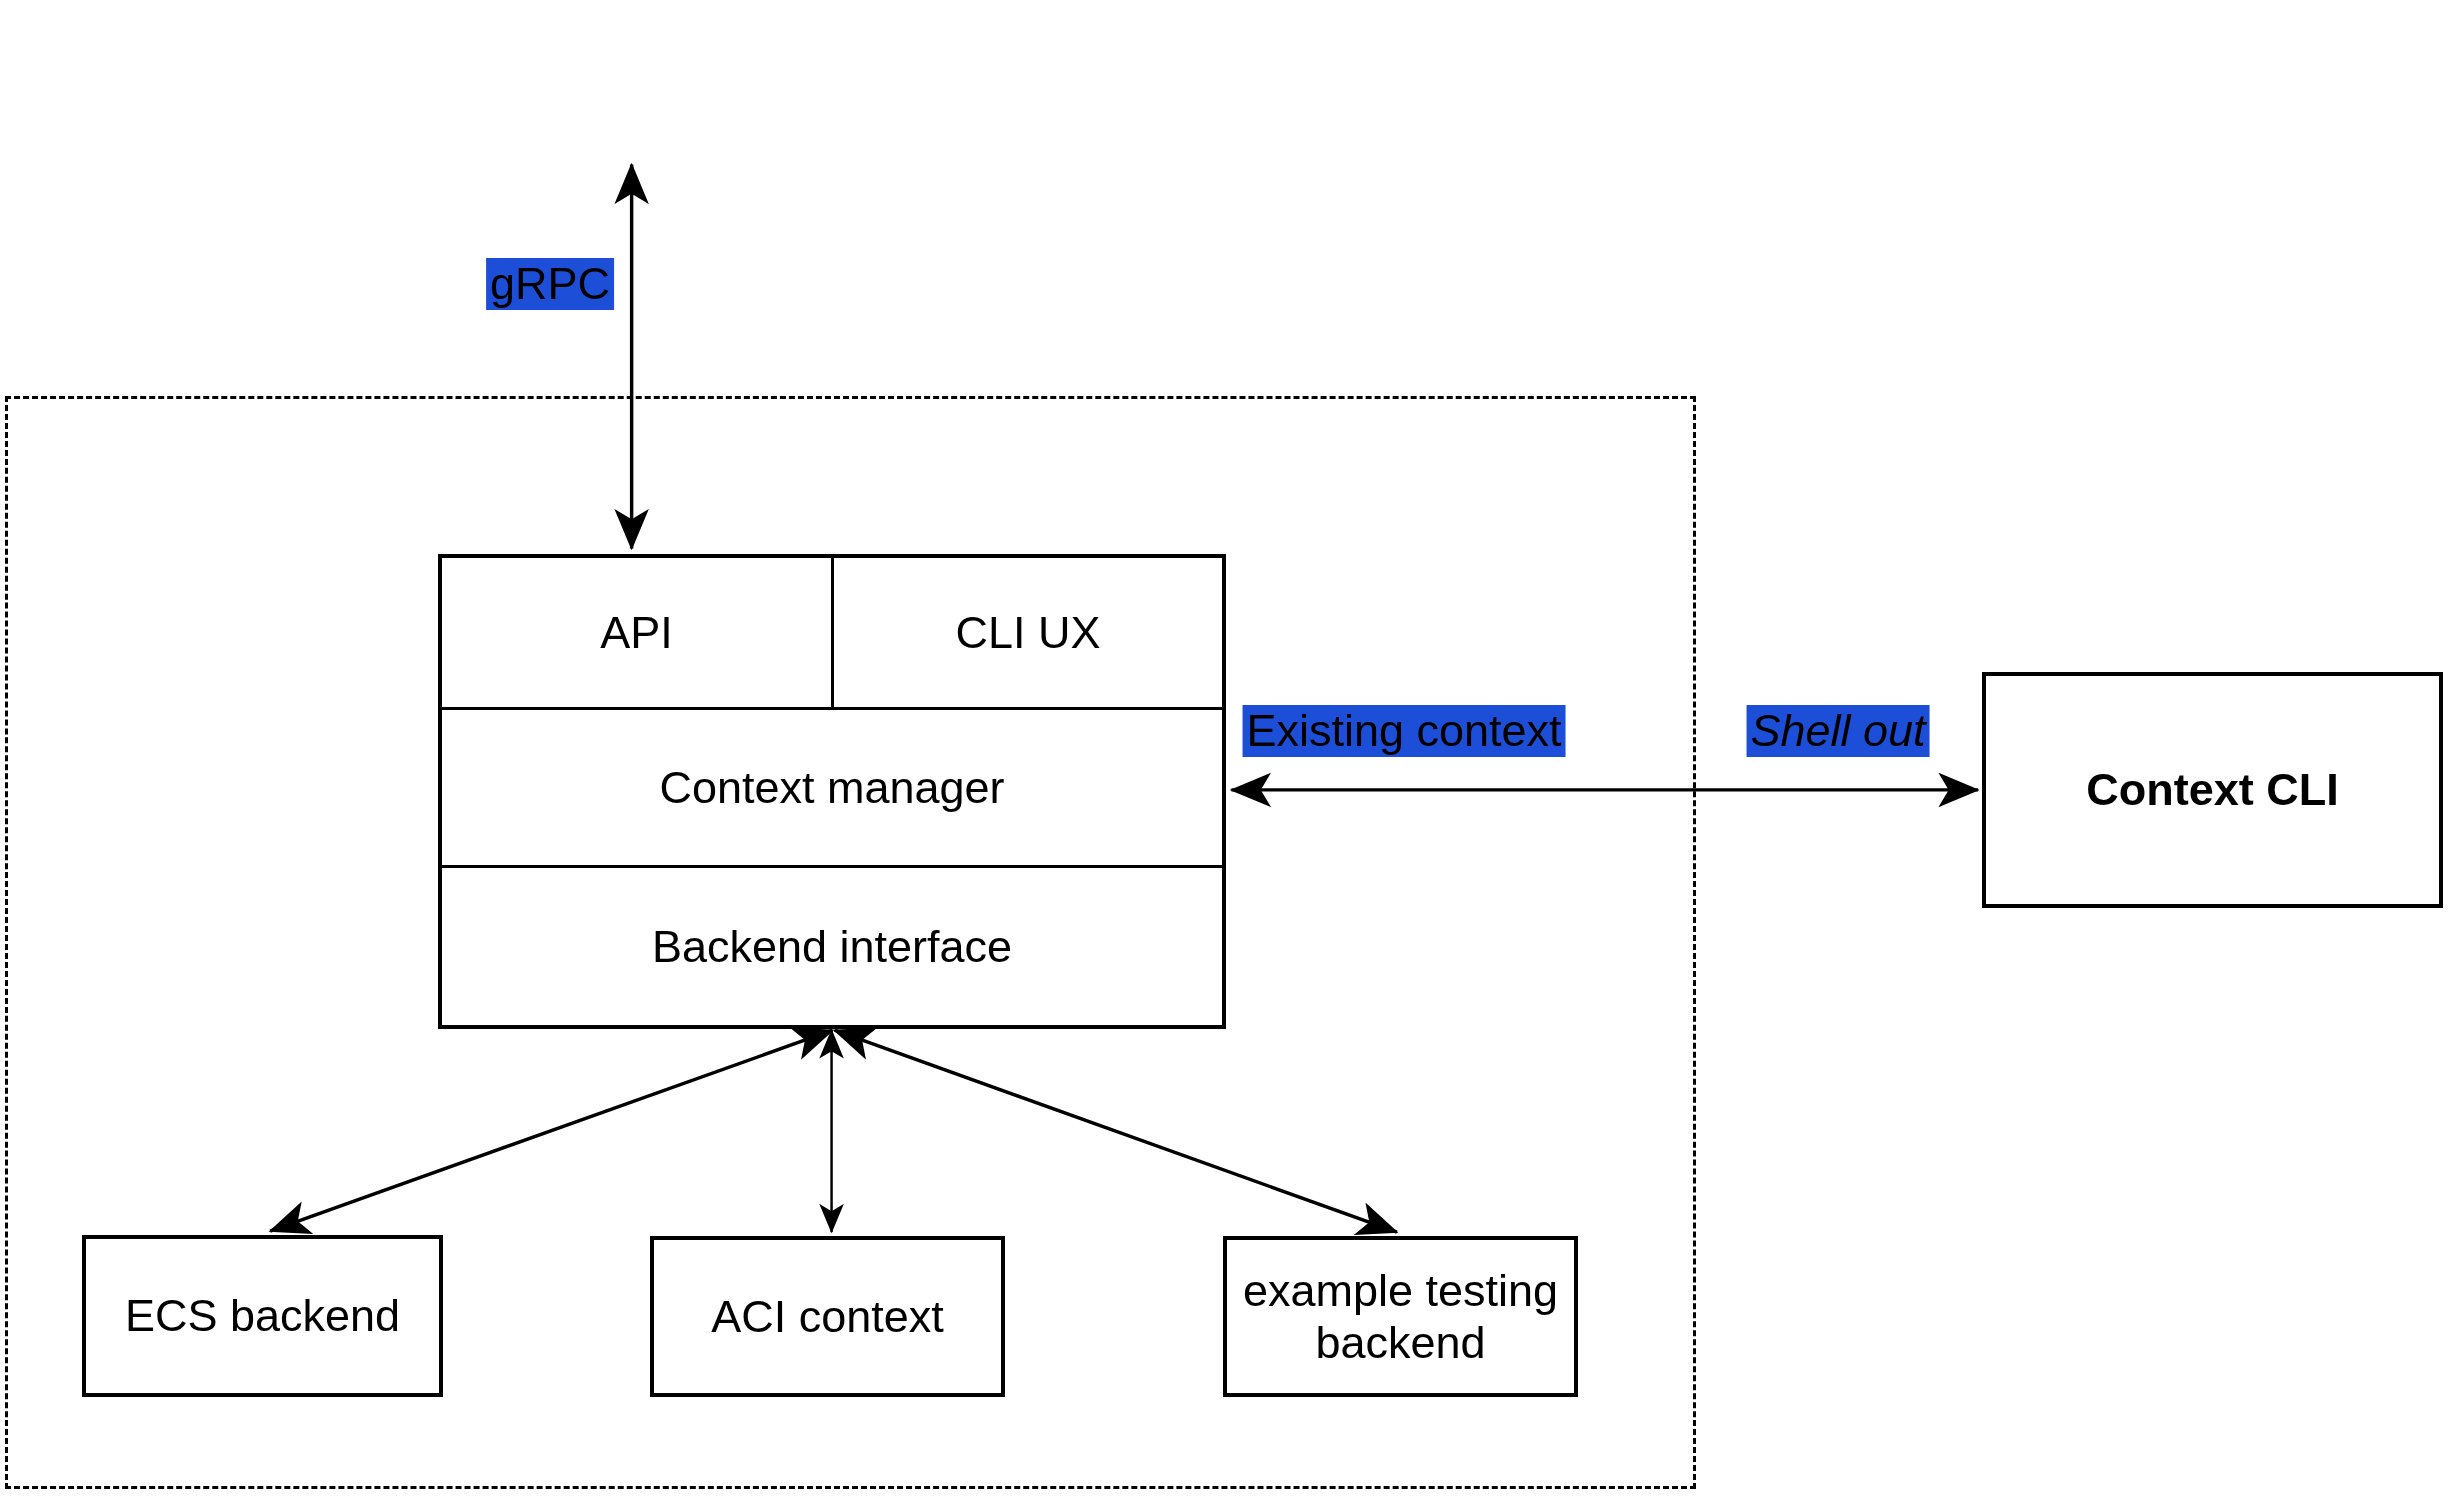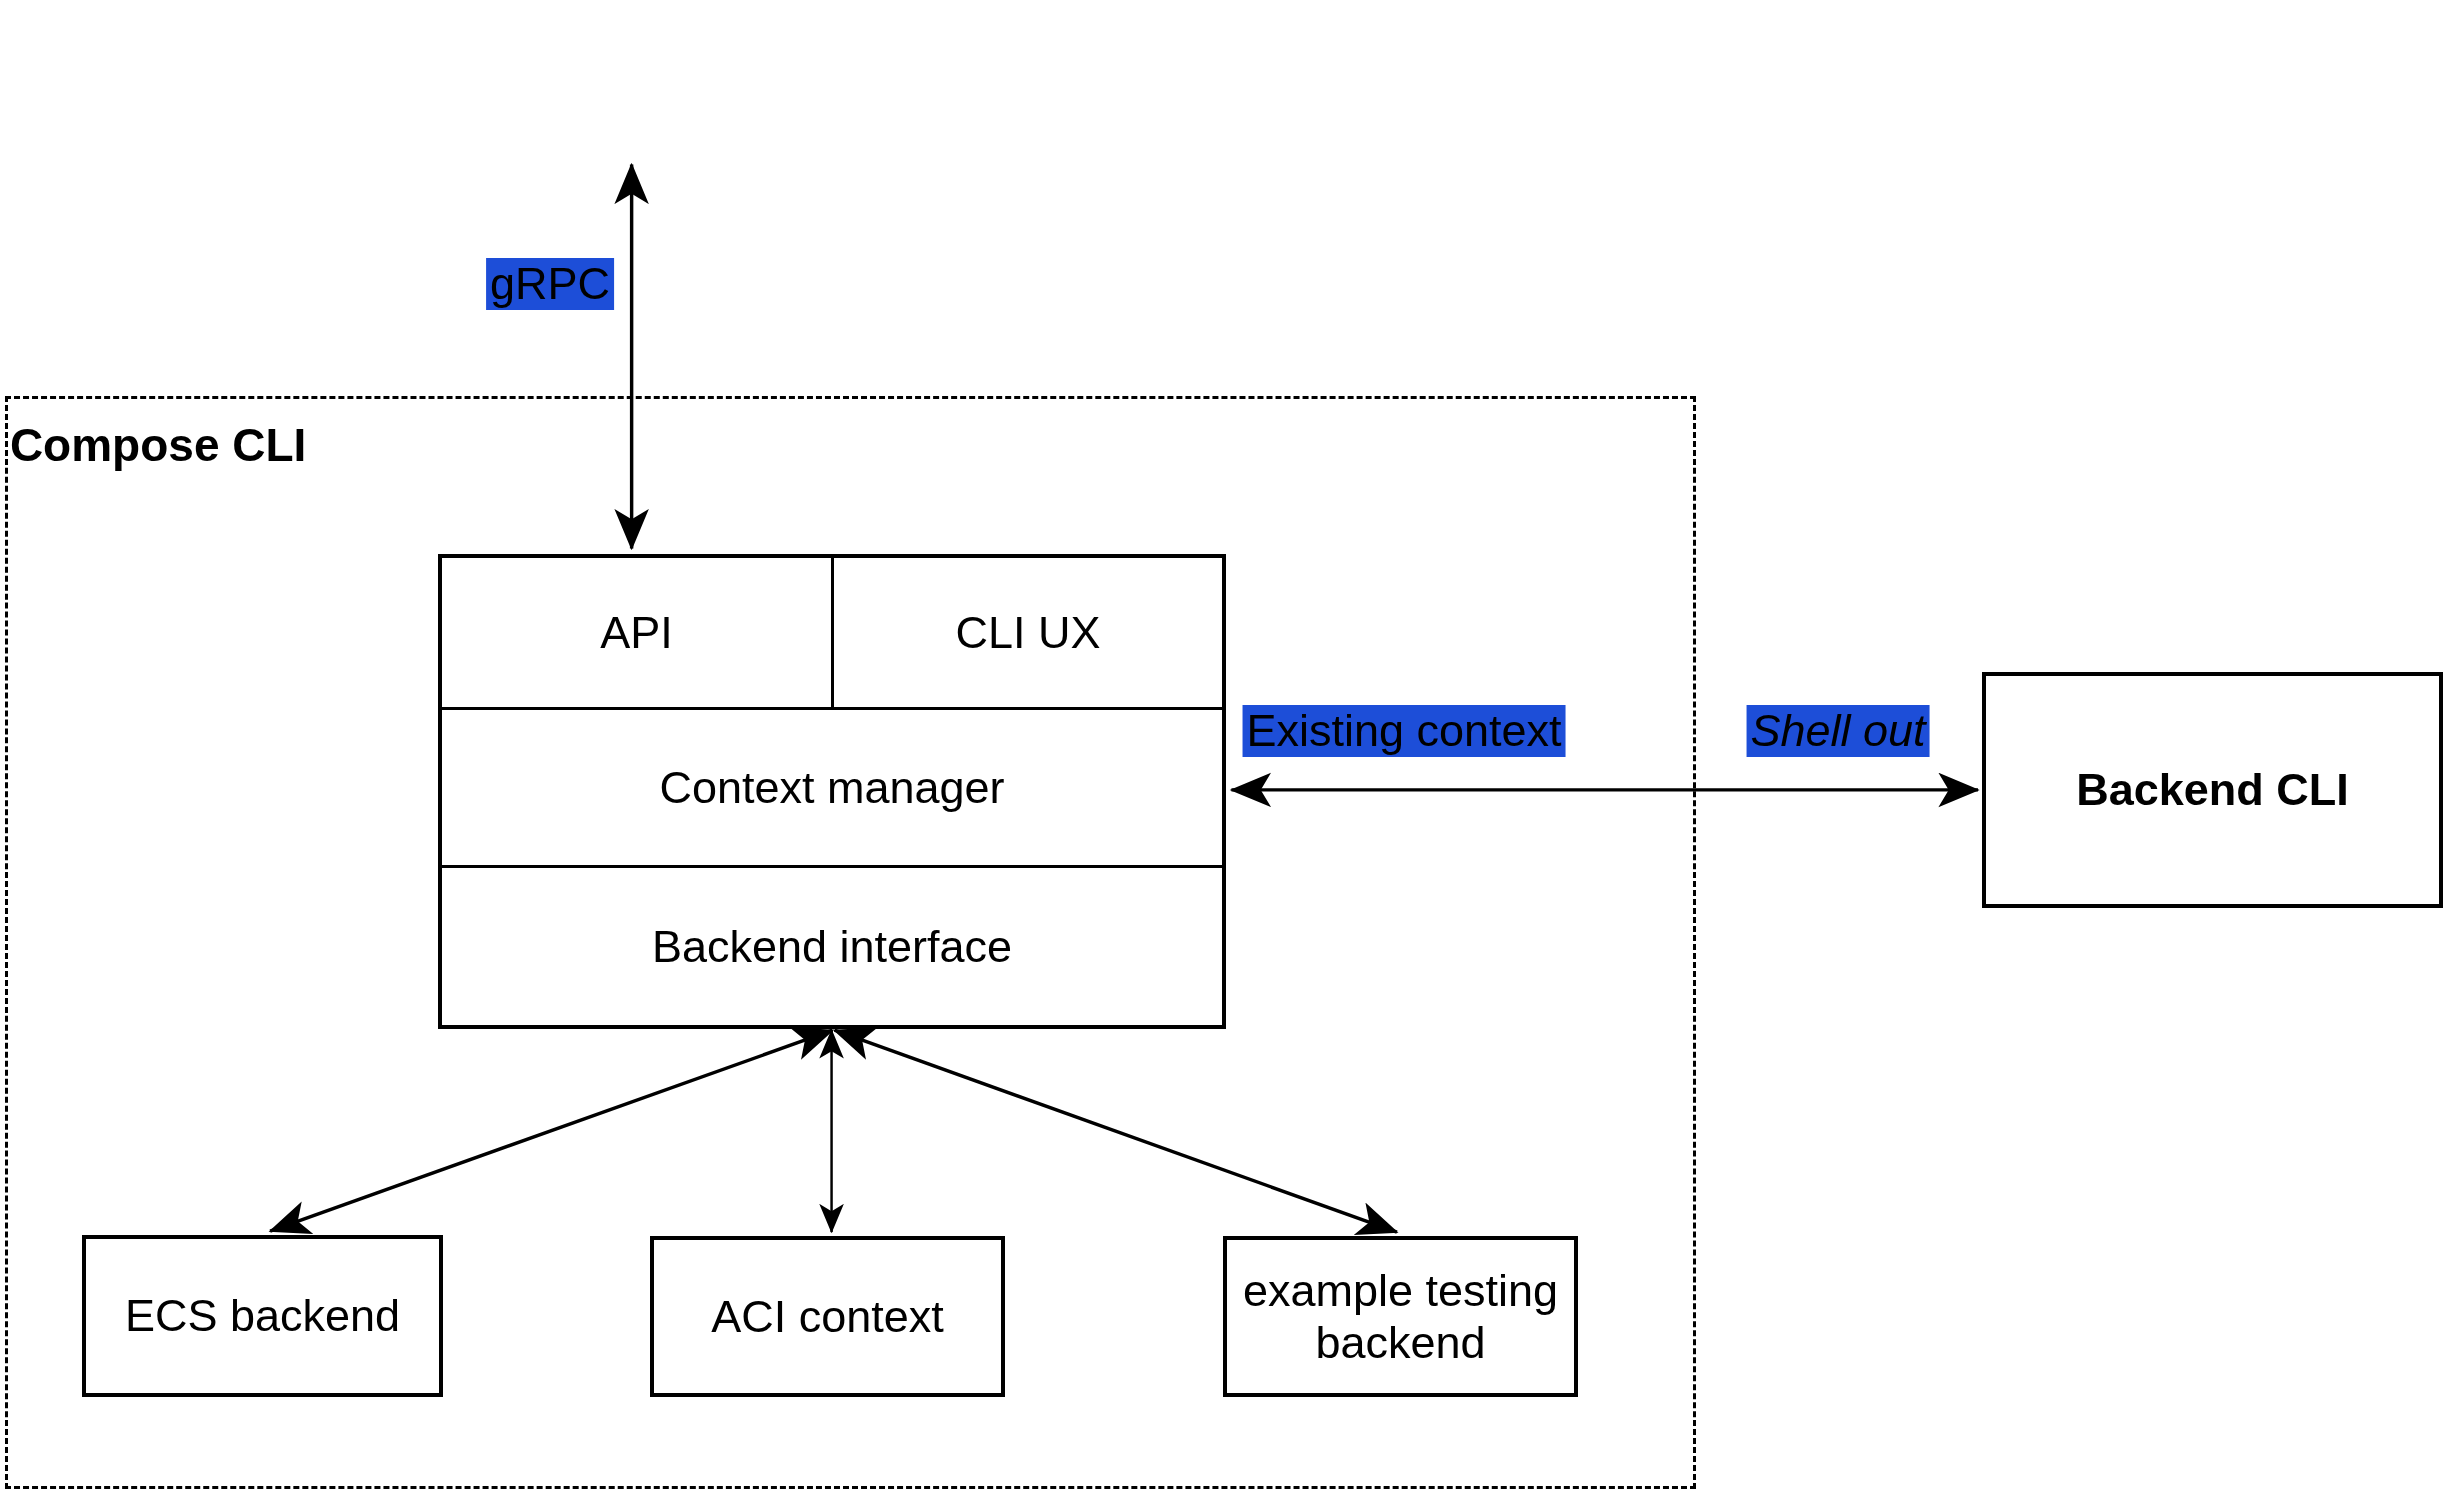--- a/index.html
+++ b/index.html
@@ -123,21 +123,20 @@
       </marker>
     </defs>
     <line x1="641" y1="167" x2="641" y2="557" stroke="#000000" stroke-width="3.5" marker-start="url(#ah)" marker-end="url(#ah)"></line>
     <line x1="1250" y1="802" x2="2008" y2="802" stroke="#000000" stroke-width="3.5" marker-start="url(#ah)" marker-end="url(#ah)"></line>
     <line x1="845" y1="1046" x2="274" y2="1250" stroke="#000000" stroke-width="3.5" marker-start="url(#ah)" marker-end="url(#ah)"></line>
     <line x1="844" y1="1046" x2="844" y2="1251" stroke="#000000" stroke-width="2.5" marker-start="url(#ah)" marker-end="url(#ah)"></line>
     <line x1="847" y1="1046" x2="1418" y2="1251" stroke="#000000" stroke-width="3.5" marker-start="url(#ah)" marker-end="url(#ah)"></line>
   </svg>
 
   <div id="compose-container"></div>
-  <div id="compose-label">Compose CLI</div>
 
 
   <div class="edge-label" style="left:550px; top:284px;">gRPC</div>
 
   <div id="cli-stack">
     <div class="row1">
       <div class="cell cell-api">
         <span>API</span>
       </div>
       <div class="cell cell-cliux">
@@ -149,21 +148,21 @@
     </div>
     <div class="row3">
       <span>Backend interface</span>
     </div>
   </div>
 
   <div class="edge-label" style="left:1404px; top:731px;">Existing context</div>
   <div class="edge-label" style="left:1838px; top:731px;font-style:italic;">Shell out</div>
 
   <div class="node bold" style="left:1982px; top:672px; width:461px; height:236px;">
-    <span>Backend CLI</span>
+    <span>Context CLI</span>
   </div>
 
   <div class="node" style="left:82px; top:1235px; width:361px; height:162px;">
     <span>ECS backend</span>
   </div>
 
   <div class="node" style="left:650px; top:1236px; width:355px; height:161px;">
     <span>ACI context</span>
   </div>
 

